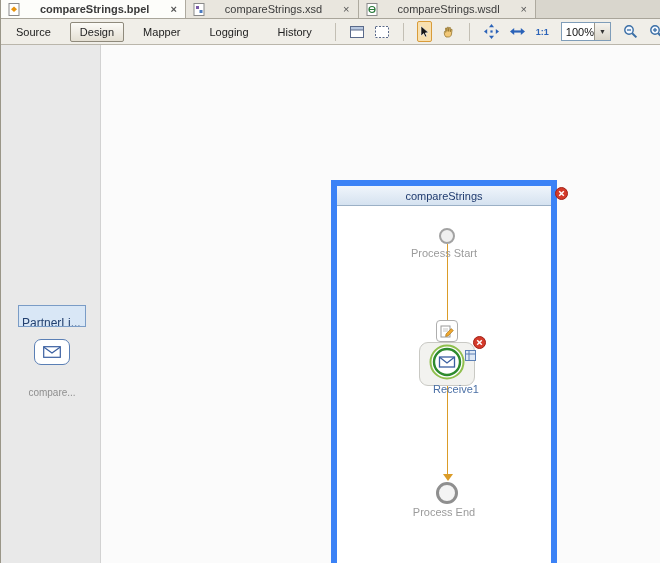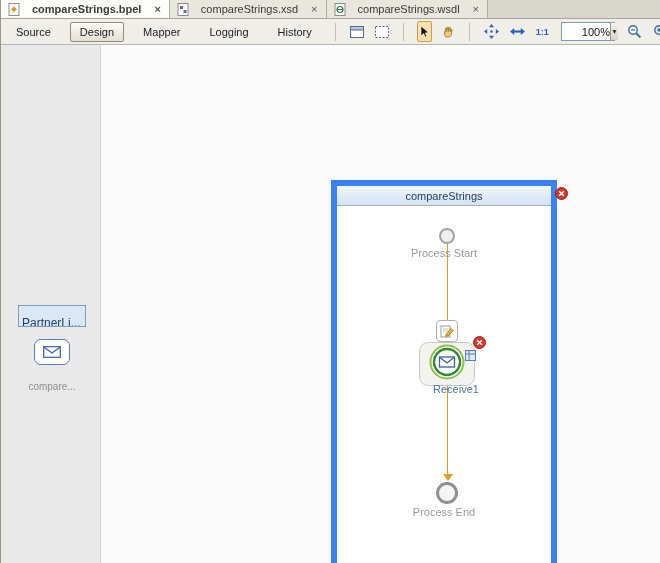--- a/index.html
+++ b/index.html
@@ -12,21 +12,21 @@
   }
   .window { position:relative; width:660px; height:563px; background:#fbfbfb; border-left:1px solid #9a9688; }
 
   
   .tabbar {
     position:absolute; top:0; left:0; right:0; height:19px;
     background:#d9d6cd; border-bottom:1px solid #a9a59a;
     display:flex; align-items:stretch;
   }
   .tab {
-    display:flex; align-items:center; gap:12px;
+    display:flex; align-items:center; gap:20px;
     padding:0 7px; background:#e9e6de;
     border-right:1px solid #aeaa9f; color:#3a3a3a;
     cursor:default; white-space:nowrap;
   }
   .tab.active { background:#fdfdfa; font-weight:bold; }
   .tab .close { color:#555; font-size:11px; line-height:1; padding:0 1px; }
   .tab .ficon { display:flex; align-items:center; }
 
   
   .toolbar {
@@ -43,42 +43,42 @@
   .icon-btn {
     width:21px; height:21px; display:flex; align-items:center; justify-content:center;
     border:1px solid transparent; border-radius:2px;
   }
   .icon-btn.toggled { background:#f8e0b0; border:1px solid #d99c3a; }
   .txt-icon { font-size:9px; font-weight:bold; color:#2a62b8; }
   .zoom-combo {
     display:flex; align-items:stretch; height:19px; width:54px;
     border:1px solid #7f9db9; background:#fff; margin:0 2px;
   }
-  .zoom-value { flex:1; display:flex; align-items:center; padding-left:20px; font-size:11px; color:#111; }
+  .zoom-value { flex:1; display:flex; align-items:center; padding-left:4px; font-size:11px; color:#111; }
   .zoom-arrow {
     width:16px; display:flex; align-items:center; justify-content:center;
     background:linear-gradient(#f6f4ef,#d9d4c8); border-left:1px solid #9a968a;
     font-size:7px; color:#333;
   }
 
   
   .canvas { position:absolute; top:45px; left:0; right:0; bottom:0; background:#fbfbfb; }
   .left-strip {
     position:absolute; top:0; left:0; bottom:0; width:100px;
     background:#e9e9e9; border-right:1px solid #d2d2d2;
   }
 
   
   .plink { position:absolute; left:17px; top:260px; width:68px; }
   .plink-header {
     background:#d9e7f6; border:1px solid #7a9cc6; color:#23406f;
     font-size:12px; padding:10px 3px; height:16px;
     white-space:nowrap; overflow:hidden;
   }
-  .plink-body { padding-top:12px; display:flex; flex-direction:column; align-items:center; gap:16px; }
+  .plink-body { padding-top:12px; display:flex; flex-direction:column; align-items:center; gap:22px; }
   .plink-op-icon {
     width:36px; height:26px; border:1.5px solid #5a7fb5; border-radius:7px;
     background:#ffffff; display:flex; align-items:center; justify-content:center;
   }
   .plink-op-label { color:#8f8f8f; font-size:10px; white-space:nowrap; }
 
   
   .process {
     position:absolute; left:330px; top:135px; width:226px; height:430px;
     border:6px solid #3b82f6; background:#ffffff;

